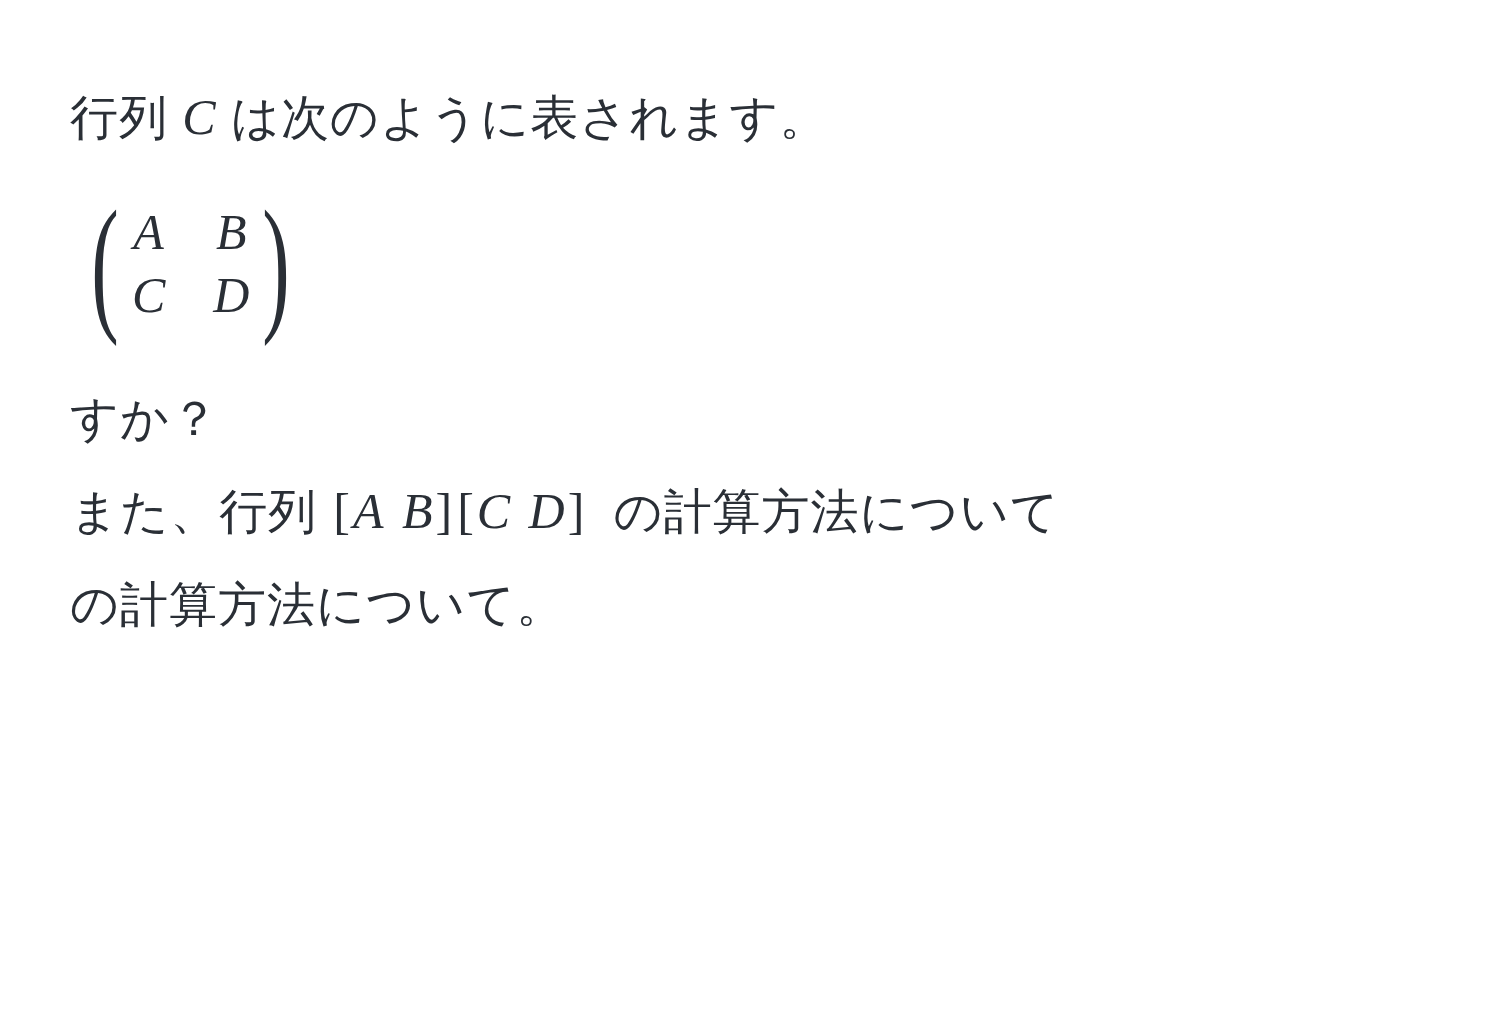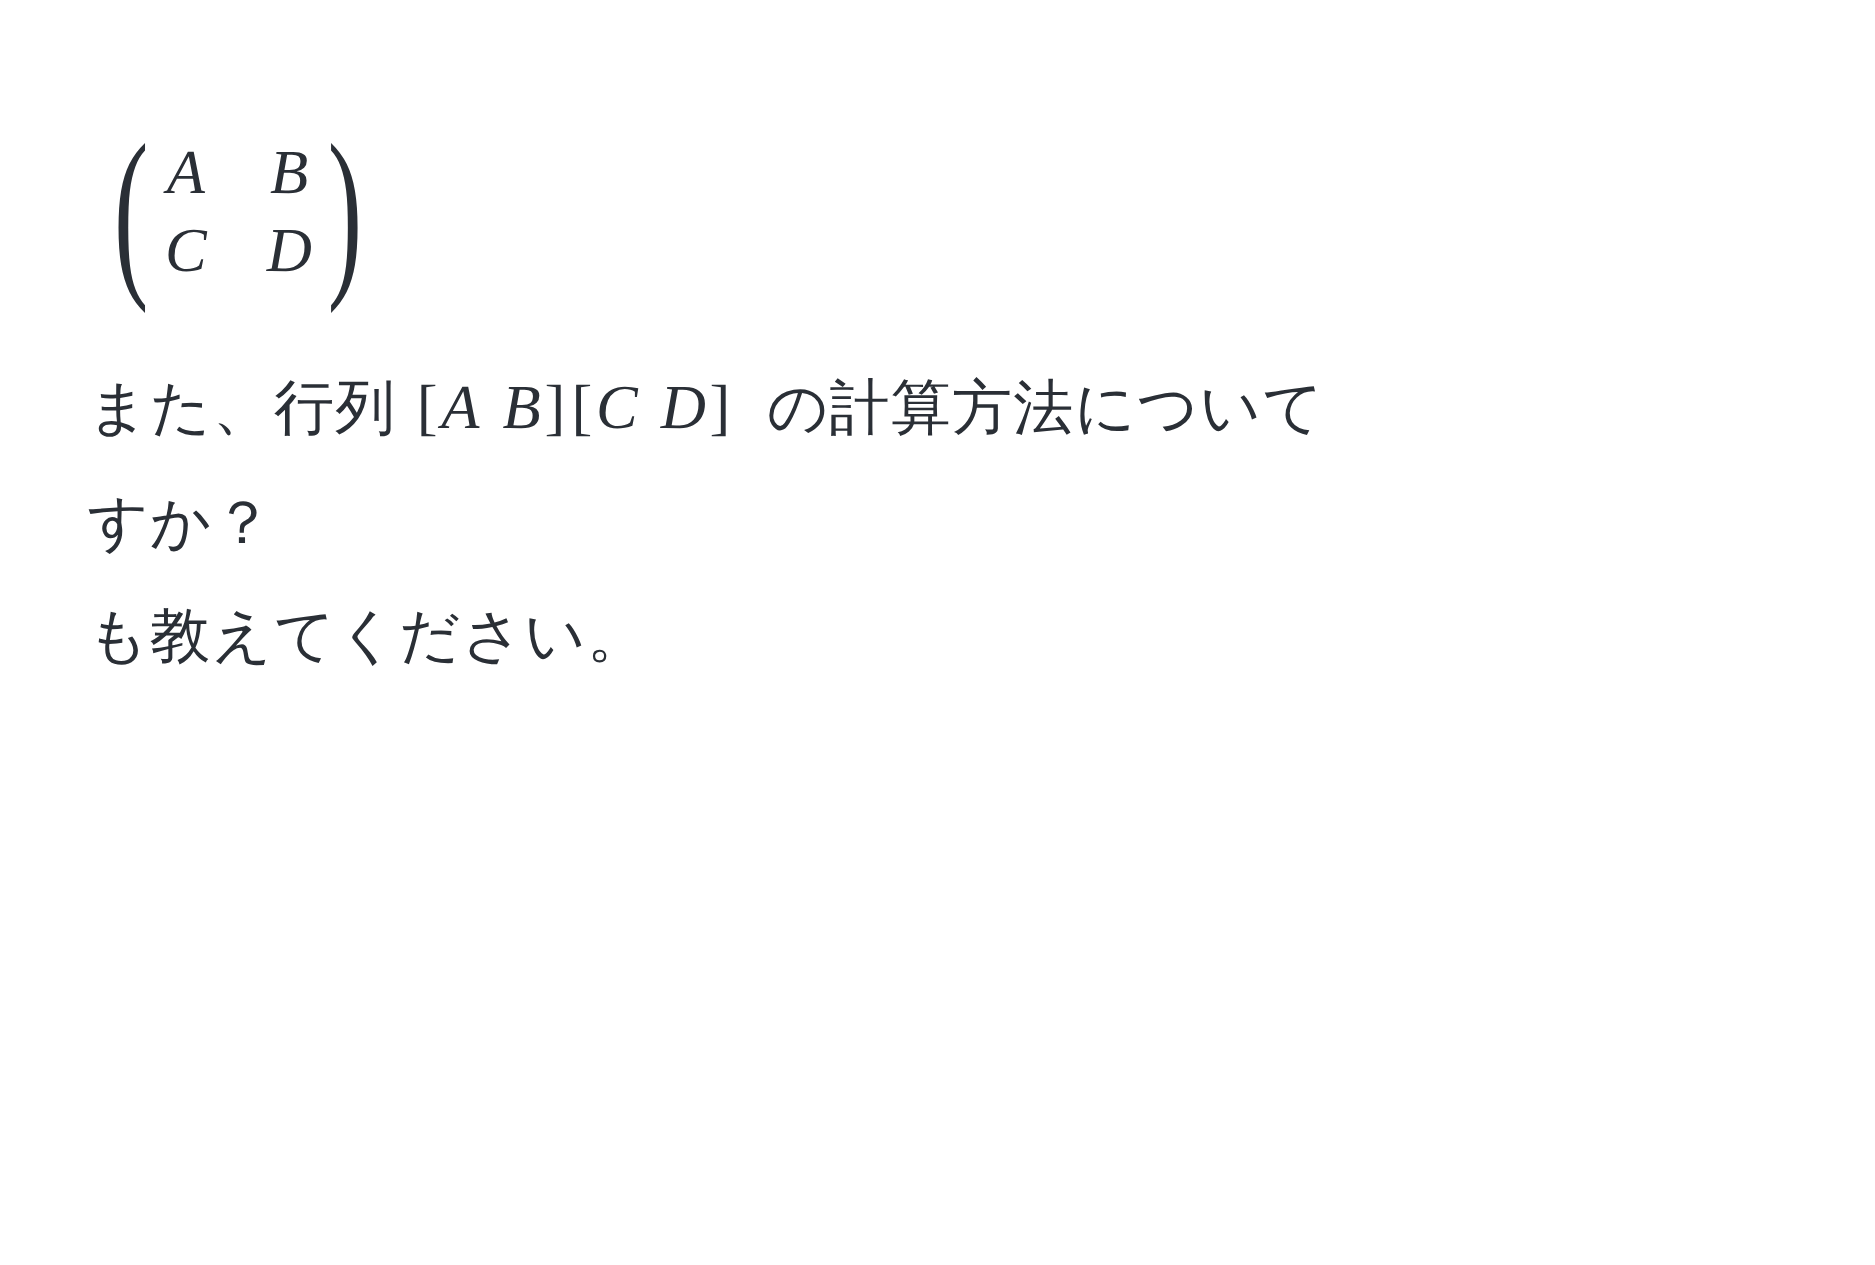--- a/index.html
+++ b/index.html
@@ -74,35 +74,38 @@
   .gap {
     display: inline-block;
     width: 0.25em;
   }
 </style>
 </head>
 <body>
 
 <div class="page">
 
+  <div class="line">
+    <span>行列 </span><span class="mathvar">C</span><span> は次のように表されます。</span>
+  </div>
 
   <div class="matrix-block">
     <span class="matrix">
       <span class="paren">(</span>
       <span class="matrix-grid">
         <span>A</span>
         <span>B</span>
         <span>C</span>
         <span>D</span>
       </span>
       <span class="paren">)</span>
     </span>
   </div>
 
+  <div class="line">すか？</div>
+
   <div class="line">
     <span>また、行列 </span><span class="bracketed"><span class="br">[</span><span class="mv">A</span><span class="sp"></span><span class="mv">B</span><span class="br">]</span><span class="br">[</span><span class="mv">C</span><span class="sp"></span><span class="mv">D</span><span class="br">]</span></span><span class="gap"></span><span> の計算方法について</span>
   </div>
 
-  <div class="line">すか？</div>
-
-  <div class="line">も教えてください。</div>
+  <div class="line">の計算方法について。</div>
 
 </div>
 
 </body></html>

